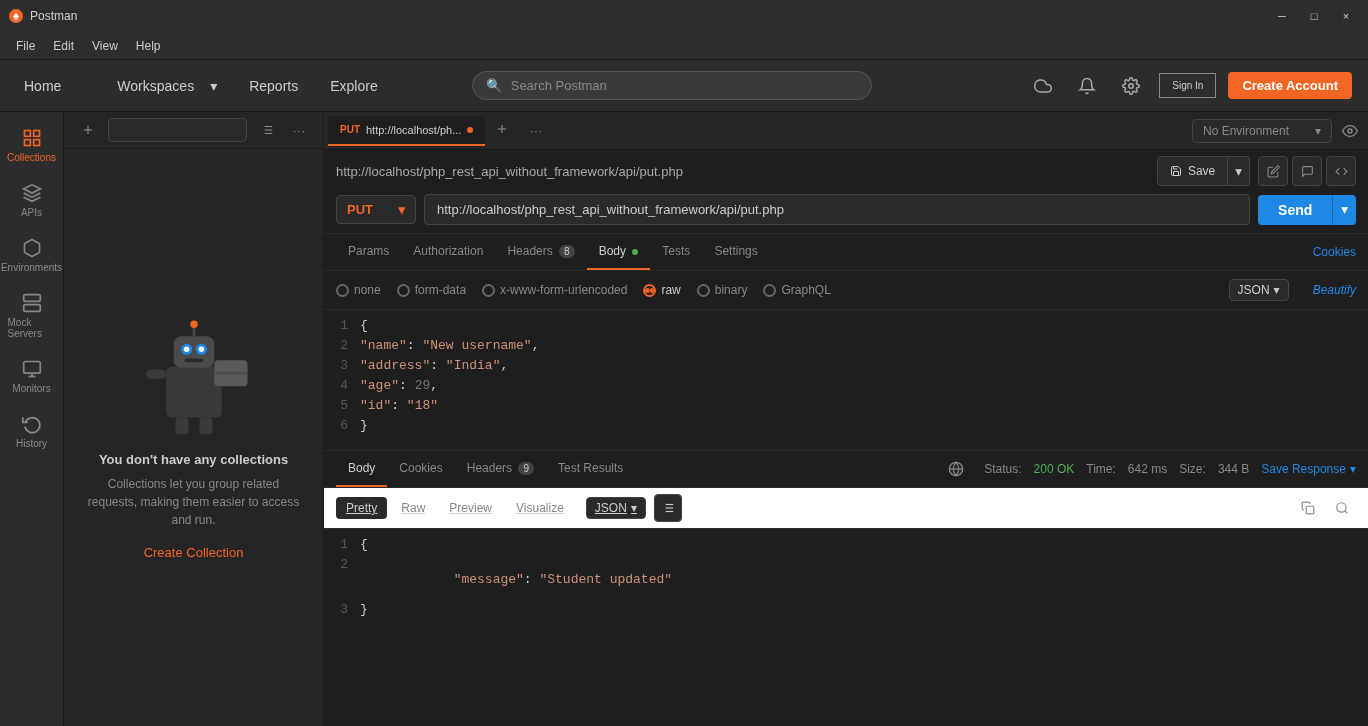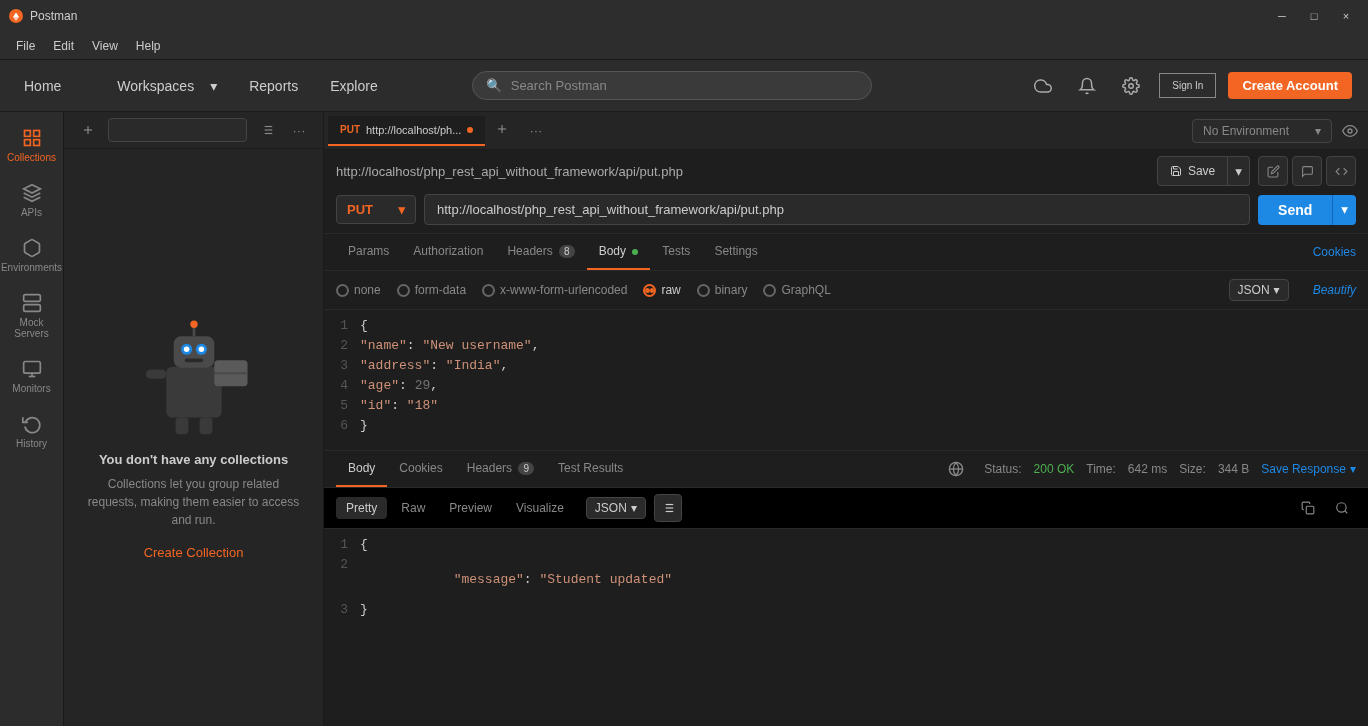--- a/index.html
+++ b/index.html
@@ -27,21 +27,21 @@
     .search-bar span { color: #888; font-size: 13px; }
     .nav-right { display: flex; align-items: center; gap: 12px; margin-left: auto; }
     .nav-icon-btn { width: 32px; height: 32px; display: flex; align-items: center; justify-content: center; cursor: pointer; color: #aaa; border-radius: 50%; }
     .signin-btn { padding: 6px 12px; background: transparent; border: 1px solid #888; color: #ccc; border-radius: 0; cursor: pointer; font-size: 10px; }
     .create-account-btn { padding: 6px 14px; background: #f26522; border: none; color: white; border-radius: 4px; cursor: pointer; font-size: 13px; font-weight: 600; }
 
     
     .main-layout { display: flex; height: calc(100vh - 112px); }
 
     
-    .sidebar-icons { width: 64px; background: #2c2c2c; display: flex; flex-direction: column; align-items: center; padding: 8px 0; gap: 4px; border-right: 1px solid #1a1a1a; text-align: center; }
+    .sidebar-icons { width: 64px; background: #2c2c2c; display: flex; flex-direction: column; align-items: center; padding: 8px 0; gap: 4px; border-right: 1px solid #1a1a1a; }
     .sidebar-icon-item { width: 56px; display: flex; flex-direction: column; align-items: center; padding: 8px 4px; cursor: pointer; border-radius: 6px; color: #888; gap: 4px; }
     .sidebar-icon-item.active { color: #f26522; }
     .sidebar-icon-item svg { width: 20px; height: 20px; }
     .sidebar-icon-label { font-size: 10px; }
 
     
     .collections-panel { width: 260px; background: #252525; border-right: 1px solid #1a1a1a; display: flex; flex-direction: column; }
     .collections-header { padding: 10px 12px; display: flex; align-items: center; justify-content: space-between; border-bottom: 1px solid #1a1a1a; }
     .collections-title { font-size: 13px; font-weight: 600; color: #ccc; }
     .collections-actions { display: flex; gap: 4px; align-items: center; }
@@ -109,21 +109,21 @@
     .resp-tab.active { color: #ccc; border-bottom: 2px solid #f26522; }
     .resp-tab .badge { background: #444; color: #ccc; border-radius: 10px; padding: 1px 5px; font-size: 10px; margin-left: 3px; }
     .resp-meta { margin-left: auto; display: flex; align-items: center; gap: 12px; font-size: 12px; }
     .status-ok { color: #4caf50; }
     .resp-time { color: #888; }
     .resp-size { color: #888; }
     .save-response-btn { display: flex; align-items: center; gap: 4px; color: #1e88e5; font-size: 12px; cursor: pointer; }
     .globe-icon { width: 16px; height: 16px; color: #888; margin-right: 8px; }
 
     
-    .resp-body-tabs { display: flex; align-items: center; padding: 6px 12px; gap: 4px; border-bottom: 1px solid #2a2a2a; background: #000000; }
+    .resp-body-tabs { display: flex; align-items: center; padding: 6px 12px; gap: 4px; border-bottom: 1px solid #2a2a2a; background: #ffffff; text-decoration: underline; }
     .resp-body-tab { padding: 4px 10px; cursor: pointer; font-size: 12px; color: #888; border-radius: 4px; }
     .resp-body-tab.active { background: #2a2a2a; color: #ccc; }
     .json-badge { display: flex; align-items: center; gap: 4px; background: #2a2a2a; border: 1px solid #444; border-radius: 4px; padding: 3px 8px; cursor: pointer; color: #ccc; font-size: 12px; margin-left: 8px; }
     .resp-right-actions { margin-left: auto; display: flex; gap: 6px; }
     .resp-action-btn { width: 28px; height: 28px; display: flex; align-items: center; justify-content: center; cursor: pointer; color: #888; }
     .filter-icon-btn { width: 28px; height: 28px; display: flex; align-items: center; justify-content: center; cursor: pointer; color: #ccc; background: #2a2a2a; border: 1px solid #444; border-radius: 4px; }
 
     
     .response-code { flex: 1; overflow: auto; font-family: 'Courier New', monospace; font-size: 13px; padding: 8px 0; background: #1e1e1e; }
 

